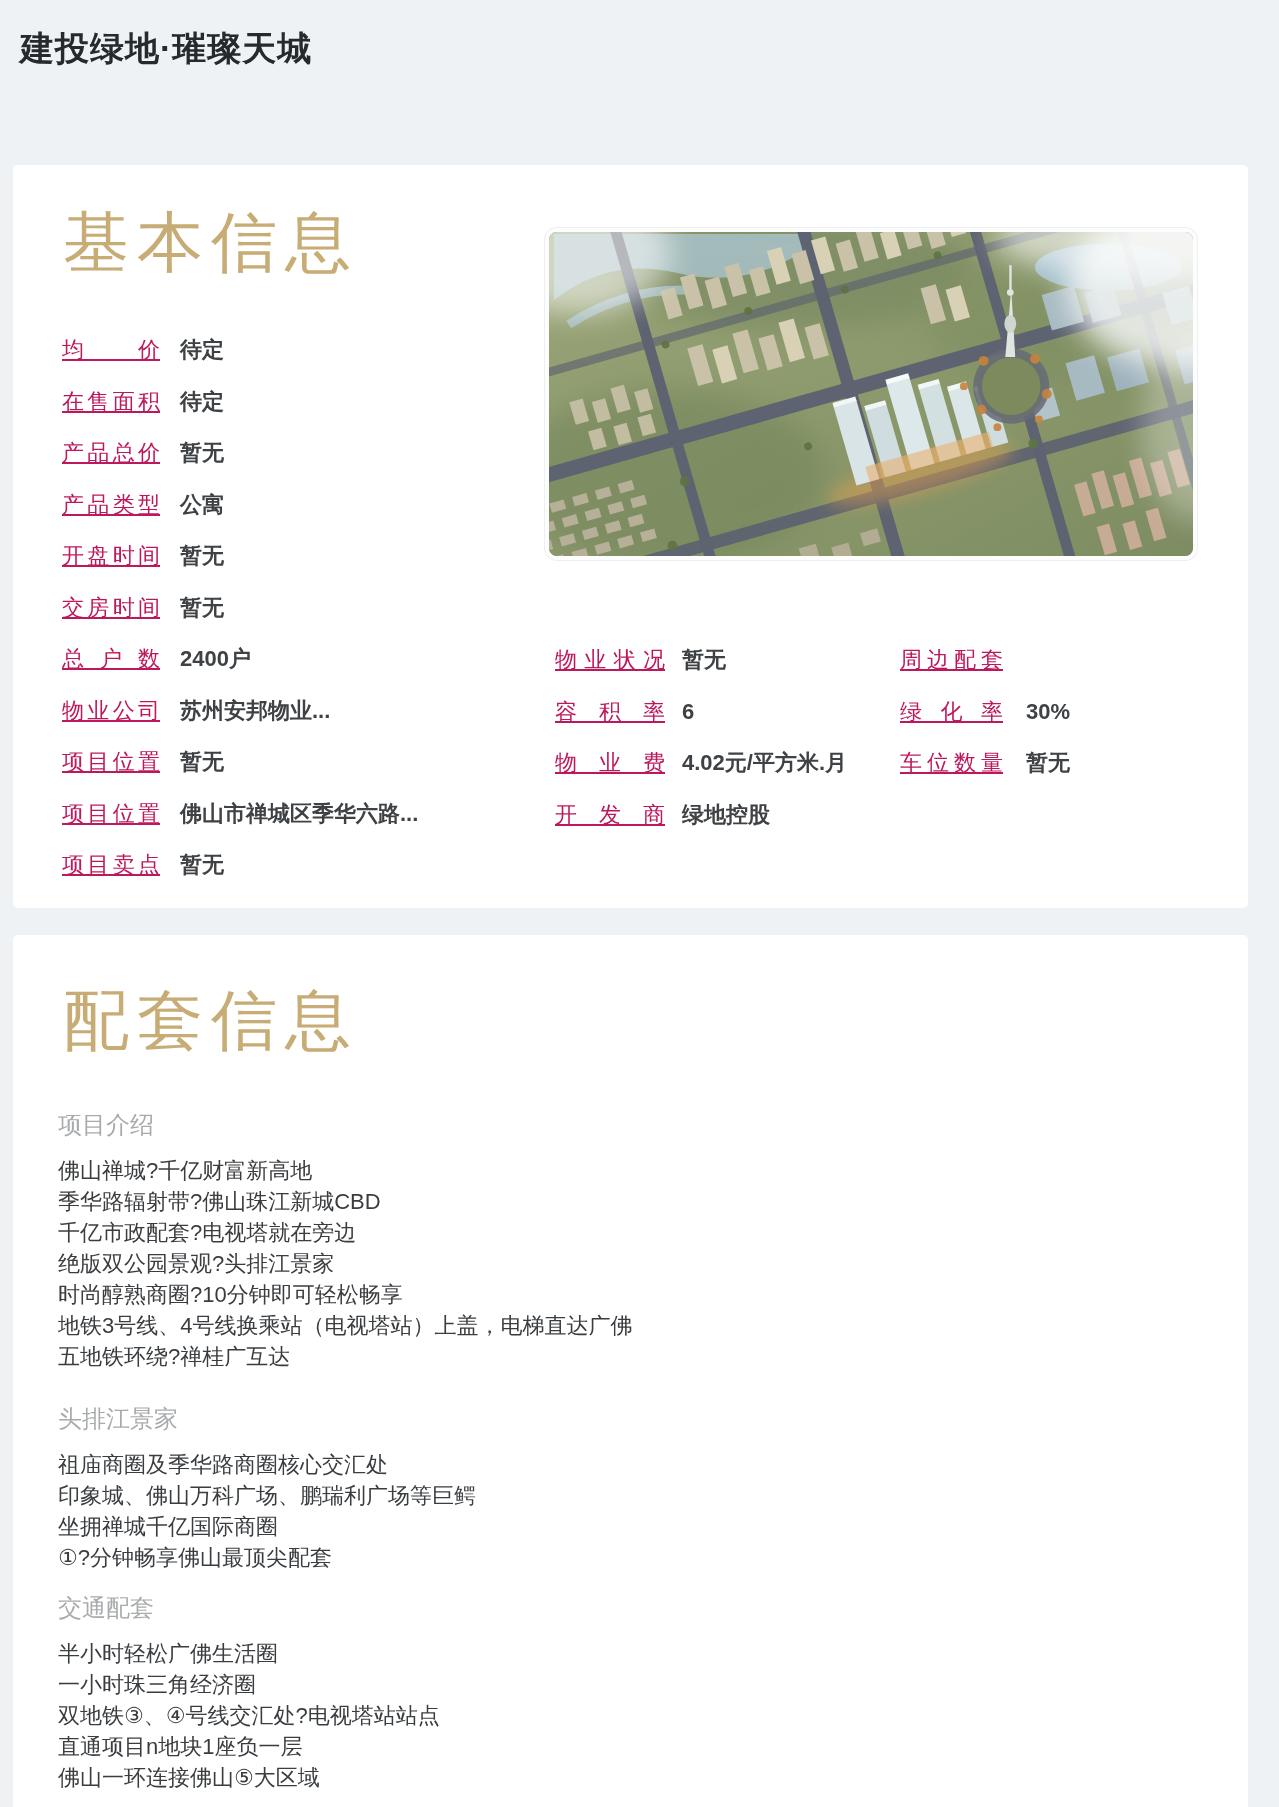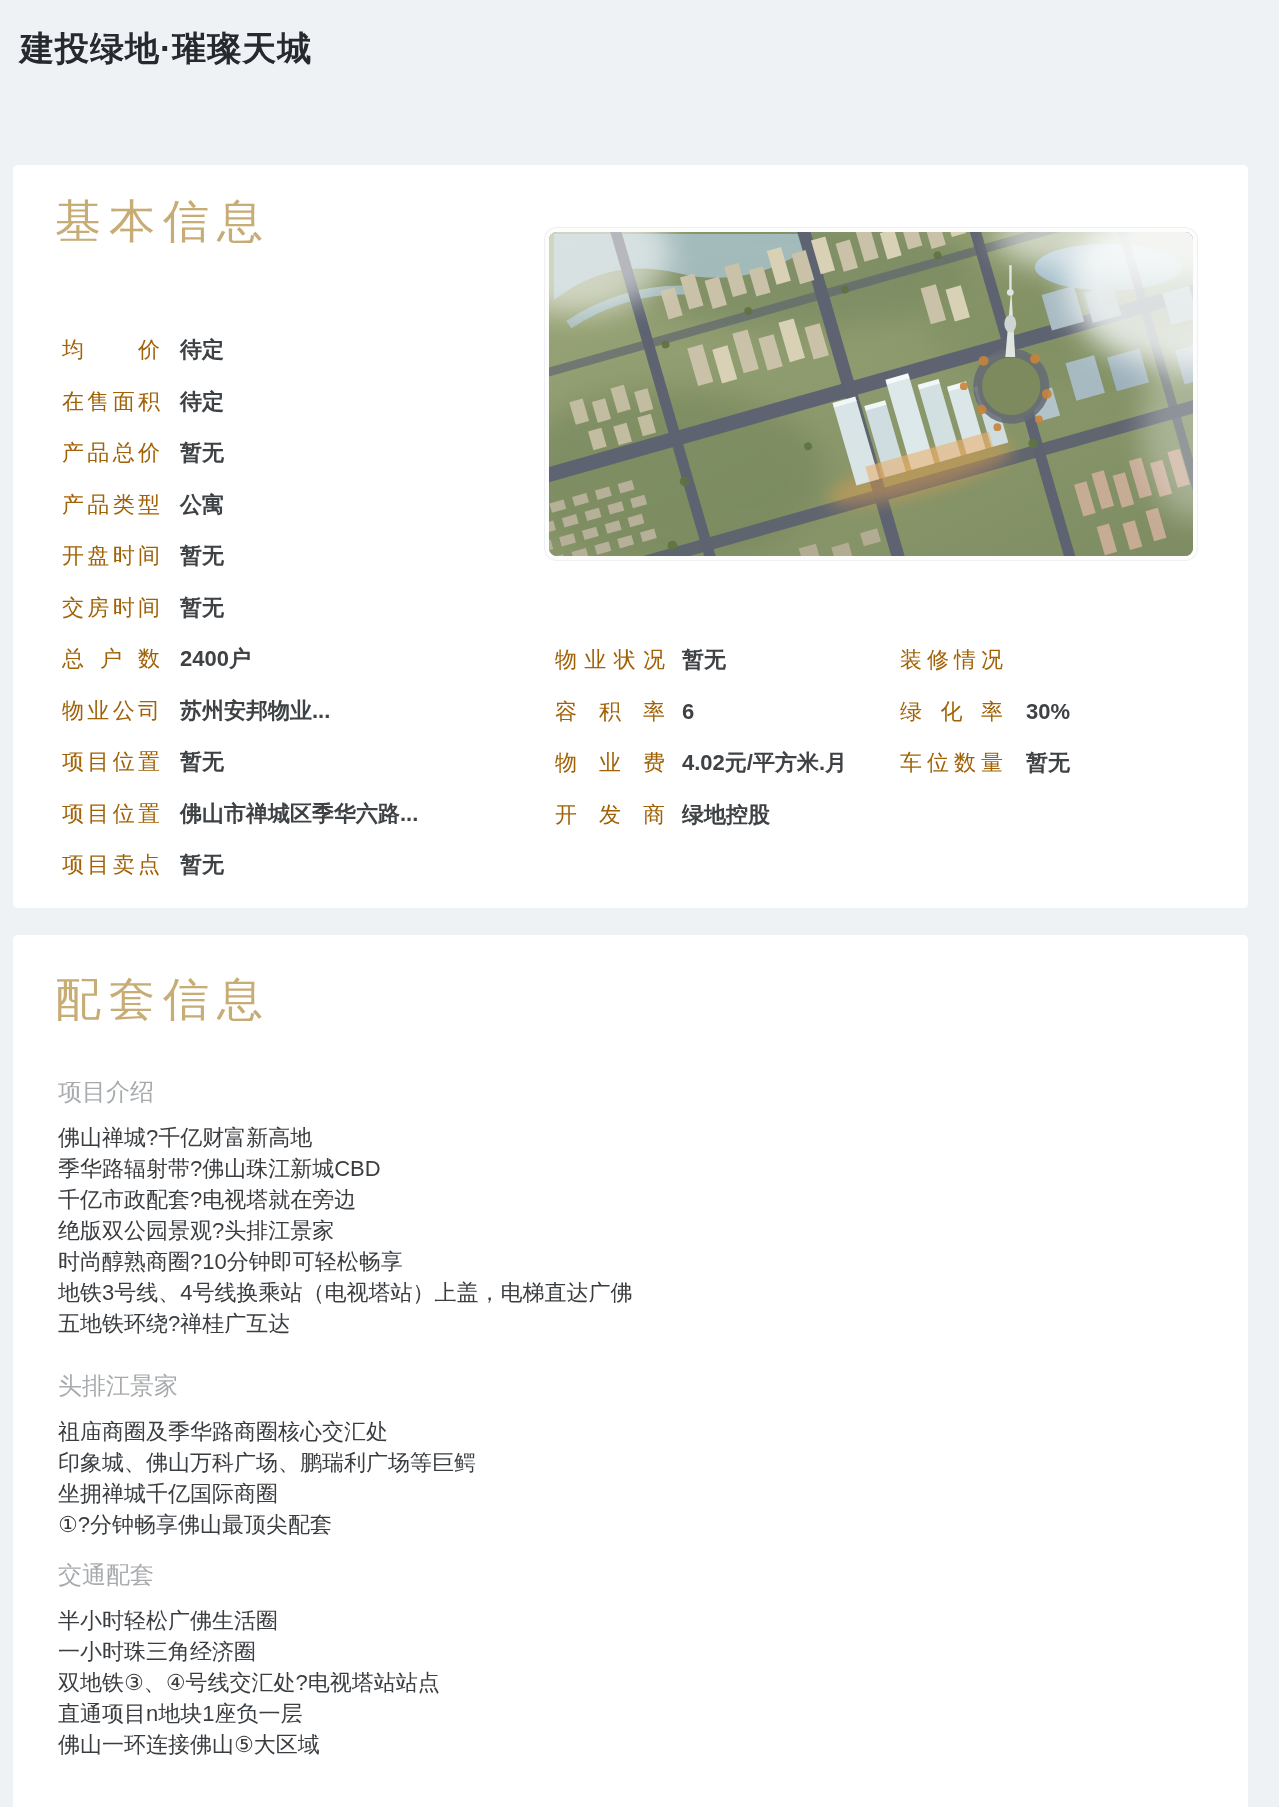--- a/index.html
+++ b/index.html
@@ -15,34 +15,35 @@
     font-size:34px;font-weight:700;color:#26292d;
     letter-spacing:1px;
   }
   .card{
     position:absolute;left:13px;width:1235px;
     background:#ffffff;border-radius:5px;
   }
   .card-basic{top:165px;height:743px;}
   .card-amenities{top:935px;height:1124px;padding:0;box-sizing:border-box;}
   .section-title{
-    margin:0;font-size:46px;font-weight:400;color:#c7ad75;
+    margin:8px;font-size:66px;font-weight:400;color:#c7ad75;
     letter-spacing:8px;line-height:1.25;
   }
   .card-basic .section-title{position:absolute;left:42px;top:28px;}
   
   .col{position:absolute;}
   .col-left{left:49px;top:172px;width:420px;}
   .col-mid{left:542px;top:482px;width:340px;}
   .col-right{left:887px;top:482px;width:300px;}
   .info-row{display:flex;align-items:flex-start;height:51.5px;font-size:22px;line-height:26px;}
   .lbl{
-    display:inline-block;color:#a16207;font-weight:400;
+    display:inline-block;color:#be185d;font-weight:400;
     text-align:justify;text-align-last:justify;text-justify:inter-character;
     flex:none;
+    text-decoration:underline;
   }
   .col-left  .lbl{width:98px;margin-right:20px;}
   .col-mid   .lbl{width:110px;margin-right:17px;}
   .col-right .lbl{width:103px;margin-right:23px;}
   .val{color:#3f4245;font-weight:600;white-space:nowrap;}
   
   .photo{
     position:absolute;left:532px;top:63px;width:652px;height:332px;
     border-radius:12px;overflow:hidden;box-sizing:border-box;
     border:4px solid #fdfdfd;box-shadow:0 0 0 1px #edeff1;
@@ -130,21 +131,21 @@
       <span class="val">4.02元/平方米.月</span>
     </div>
     <div class="info-row">
       <span class="lbl">开发商</span>
       <span class="val">绿地控股</span>
     </div>
   </div>
 
   <div class="col col-right">
     <div class="info-row">
-      <span class="lbl">装修情况</span>
+      <span class="lbl">周边配套</span>
       <span class="val"></span>
     </div>
     <div class="info-row">
       <span class="lbl">绿化率</span>
       <span class="val">30%</span>
     </div>
     <div class="info-row">
       <span class="lbl">车位数量</span>
       <span class="val">暂无</span>
     </div>

